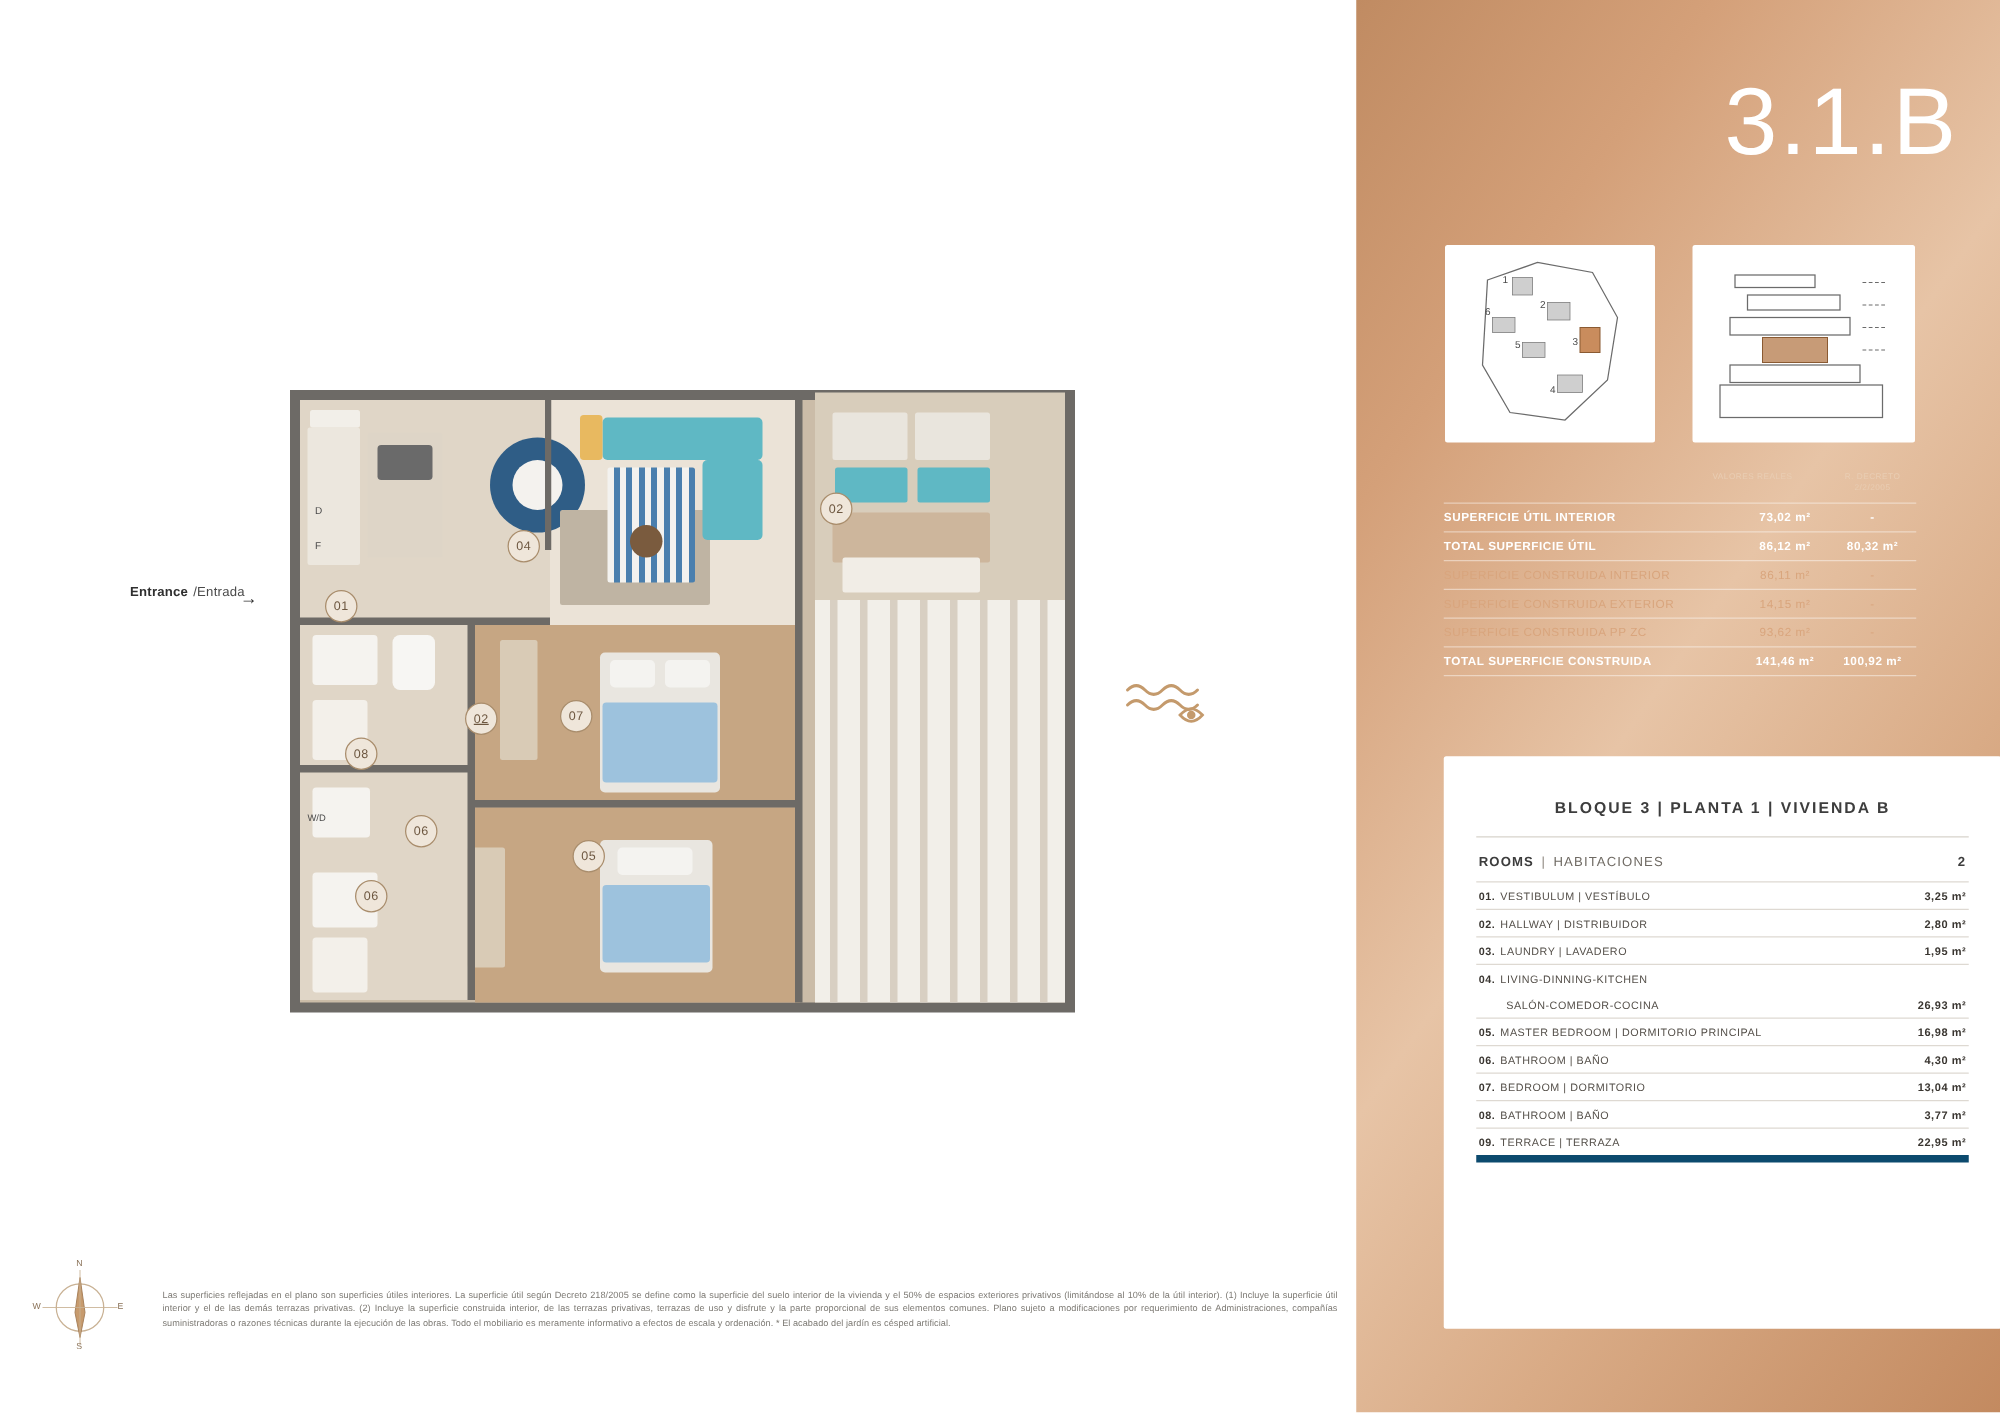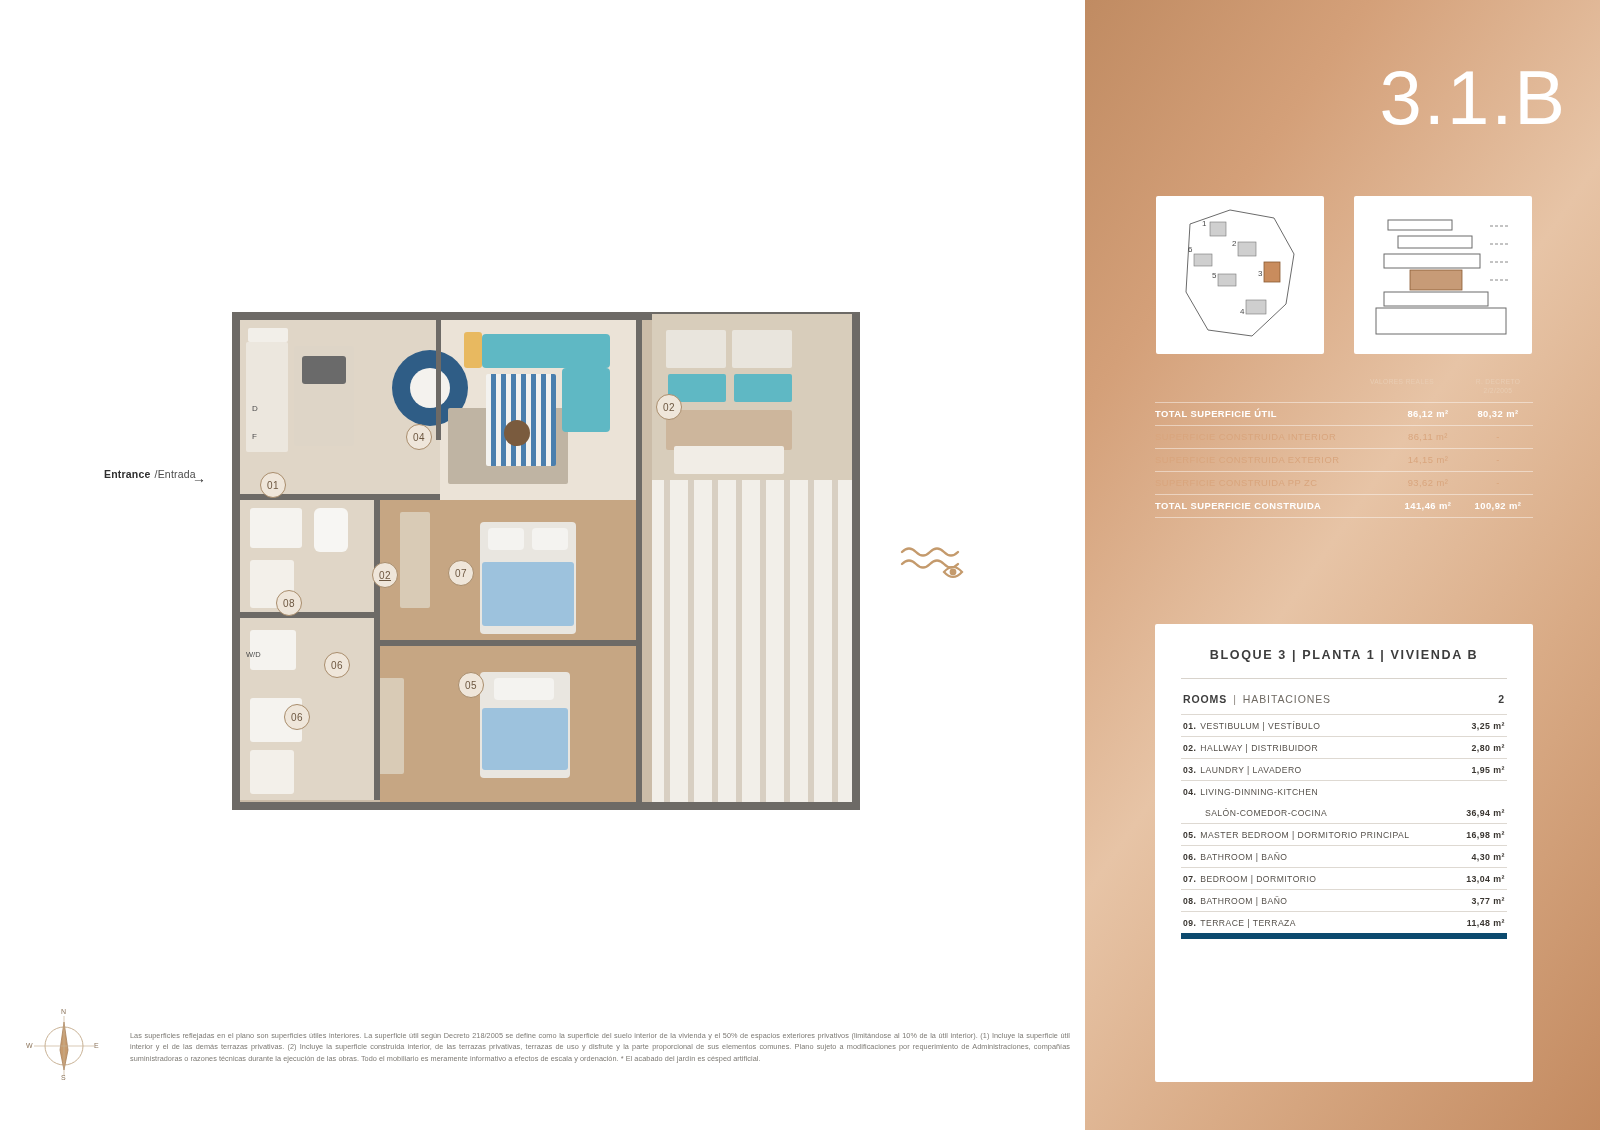--- a/index.html
+++ b/index.html
@@ -132,22 +132,22 @@
     border-top:1px solid rgba(255,255,255,.45);
     padding:5.5px 0; font-size:9.4px; letter-spacing:.45px;
   }
   .arow .nm { flex:1; color:#ffffff; }
   .arow .v1, .arow .v2 { width:70px; text-align:center; color:#ffffff; }
   .arow.dim .nm, .arow.dim .v1, .arow.dim .v2 { color:#d9a57d; }
   .arow.bold .nm, .arow.bold .v1, .arow.bold .v2 { font-weight:bold; }
   .arow.last { border-bottom:1px solid rgba(255,255,255,.45); }
 
   .rooms-card {
-    position:absolute; left:70px; top:624px; width:378px; height:458px;
-    background:#ffffff; border-radius:2px; padding:24px 26px 18px;
+    position:absolute; left:70px; top:605px; width:446px; height:458px;
+    background:#ffffff; border-radius:2px; padding:34px 26px 18px;
   }
   .bloque {
     text-align:center; font-size:12.6px; letter-spacing:1.6px;
     color:#3d3d3d; font-weight:bold; padding-bottom:16px;
     border-bottom:1px solid #d8d3cc;
   }
   .rooms-head {
     display:flex; align-items:center; padding:14px 2px 9px;
     font-size:10.5px; letter-spacing:.9px; color:#3d3d3d;
   }
@@ -325,20 +325,25 @@
       </svg>
     </div>
 
     <div class="areas">
       <div class="hdr">
         <span>VALORES REALES</span>
         <span>R. DECRETO 2/2/2005</span>
       </div>
 
       <div class="arow bold">
+        <div class="nm">SUPERFICIE ÚTIL INTERIOR</div>
+        <div class="v1">73,02 m²</div>
+        <div class="v2">-</div>
+      </div>
+      <div class="arow bold">
         <div class="nm">TOTAL SUPERFICIE ÚTIL</div>
         <div class="v1">86,12 m²</div>
         <div class="v2">80,32 m²</div>
       </div>
       <div class="arow dim">
         <div class="nm">SUPERFICIE CONSTRUIDA INTERIOR</div>
         <div class="v1">86,11 m²</div>
         <div class="v2">-</div>
       </div>
       <div class="arow dim">
@@ -385,21 +390,21 @@
           <span class="area">1,95 m²</span>
         </div>
         <div class="rrow">
           <span class="idx">04.</span>
           <span class="nm">LIVING-DINNING-KITCHEN</span>
           <span class="area"></span>
         </div>
         <div class="rrow cont">
           <span class="idx"></span>
           <span class="nm" style="padding-left:18px;">SALÓN-COMEDOR-COCINA</span>
-          <span class="area">36,94 m²</span>
+          <span class="area">26,93 m²</span>
         </div>
         <div class="rrow">
           <span class="idx">05.</span>
           <span class="nm">MASTER BEDROOM  |  DORMITORIO PRINCIPAL</span>
           <span class="area">16,98 m²</span>
         </div>
         <div class="rrow">
           <span class="idx">06.</span>
           <span class="nm">BATHROOM  |  BAÑO</span>
           <span class="area">4,30 m²</span>
@@ -410,19 +415,19 @@
           <span class="area">13,04 m²</span>
         </div>
         <div class="rrow">
           <span class="idx">08.</span>
           <span class="nm">BATHROOM  |  BAÑO</span>
           <span class="area">3,77 m²</span>
         </div>
         <div class="rrow">
           <span class="idx">09.</span>
           <span class="nm">TERRACE  |  TERRAZA</span>
-          <span class="area">11,48 m²</span>
+          <span class="area">22,95 m²</span>
         </div>
       </div>
     </div>
 
   </div>
 </div>
 
 </body></html>

